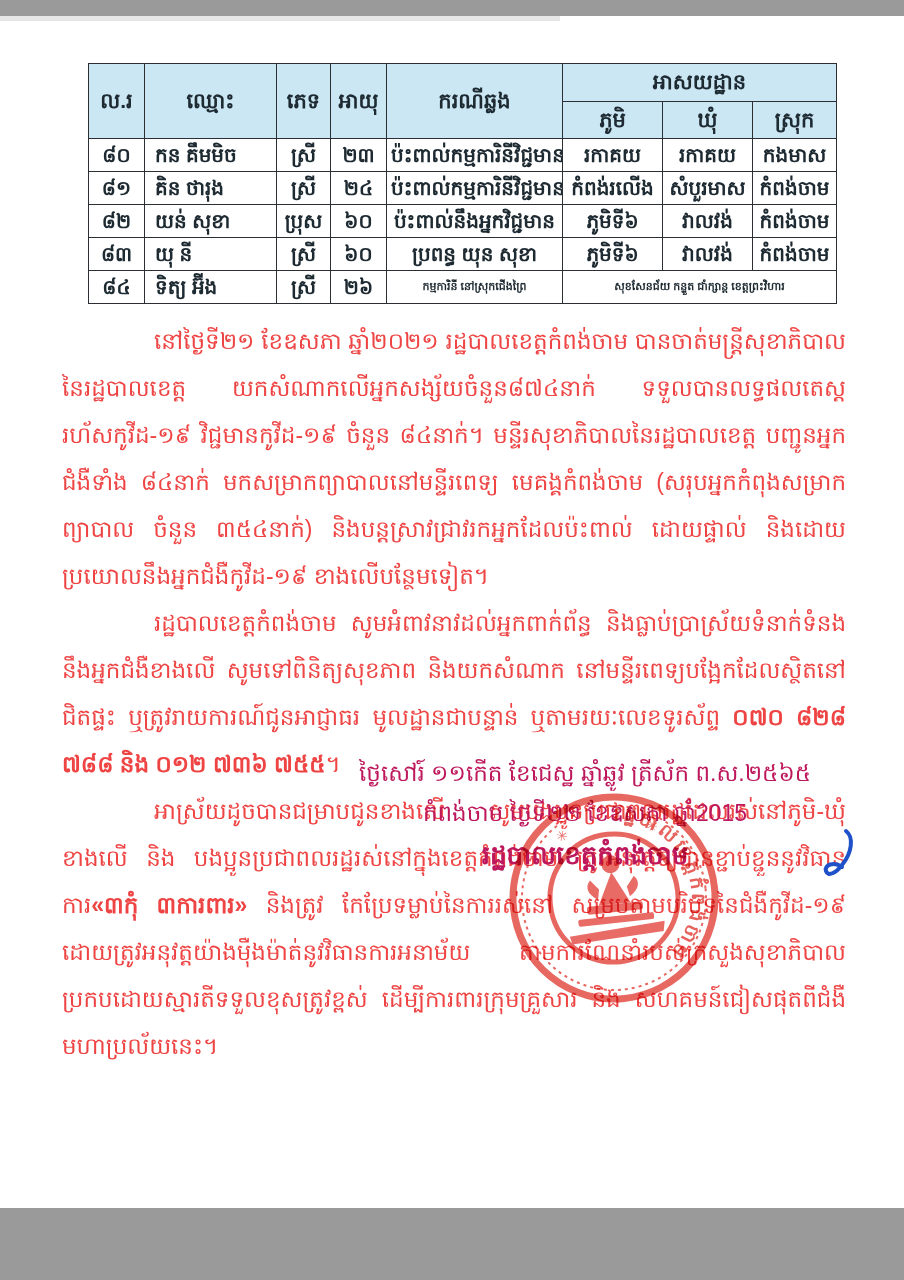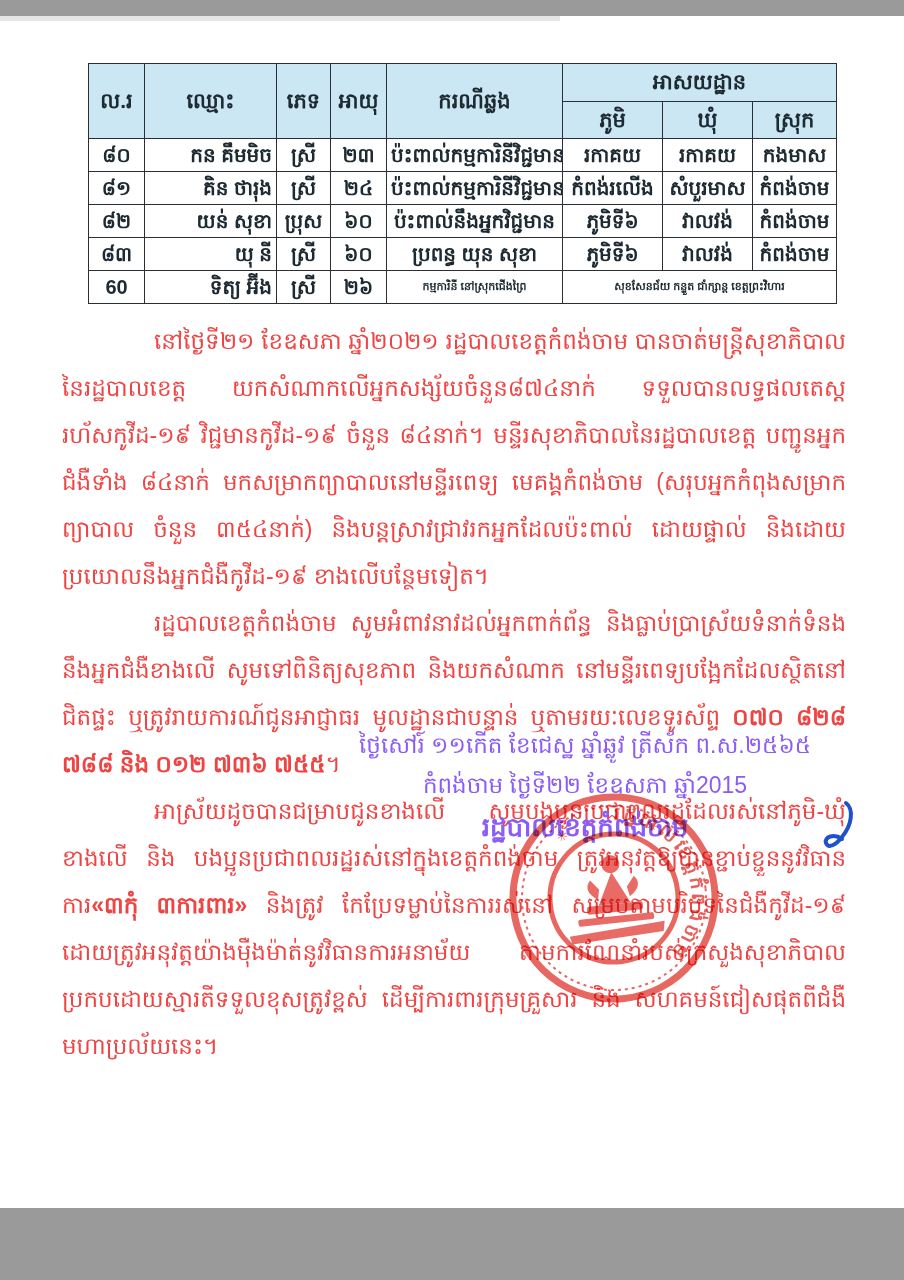--- a/index.html
+++ b/index.html
@@ -15,35 +15,35 @@
     border-collapse:collapse;table-layout:fixed;
   }
   table.cases th,table.cases td{
     border:1.7px solid #2b2f33;
     font-size:20px;line-height:1.25;
     text-align:center;vertical-align:middle;
     padding:3px 4px;color:#1e2a32;
     overflow:hidden;white-space:nowrap;
   }
   table.cases thead th{background:#cbe7f4;font-weight:bold;font-size:21px;}
-  table.cases td.name{text-align:right;padding-left:26px;}
+  table.cases td.name{text-align:left;padding-left:10px;}
   table.cases td.small{font-size:11px;}
   table.cases tbody tr{height:33px;font-weight:bold;}
   
   .body-text{
     position:absolute;left:62px;top:302px;width:784px;
     font-size:23px;line-height:47px;text-align:justify;
     color:#ef4444;
   }
   .body-text p{margin:0;text-indent:92px;}
   .bold{font-weight:bold;}
   
   .date-block{
-    position:absolute;left:330px;top:709px;width:510px;
-    text-align:center;font-size:23px;line-height:40px;color:#8b5cf6;
+    position:absolute;left:330px;top:737px;width:510px;
+    text-align:center;font-size:23px;line-height:40px;color:#be185d;
   }
   .signer-line{font-weight:bold;font-size:26px;margin-top:2px;position:relative;}
   .signature-svg{position:absolute;right:-22px;top:-8px;}
   
   .stamp{
     position:absolute;left:502px;top:770px;width:224px;height:224px;
     mix-blend-mode:multiply;opacity:.92;transform:rotate(-6deg);
     pointer-events:none;
   }
   
@@ -119,21 +119,21 @@
         <td>៨៣</td>
         <td class="name">យុ នី</td>
         <td>ស្រី</td>
         <td>៦០</td>
         <td>ប្រពន្ធ យុន សុខា</td>
         <td>ភូមិទី៦</td>
         <td>វាលវង់</td>
         <td>កំពង់ចាម</td>
       </tr>
       <tr>
-        <td>60</td>
+        <td>៨៤</td>
         <td class="name">ទិត្យ អ៊ីង</td>
         <td>ស្រី</td>
         <td>២៦</td>
         <td class="small">កម្មការិនី នៅស្រុកជើងព្រៃ</td>
         <td class="small" colspan="3">សុខសែនជ័យ កន្ទួត ជាំក្សាន្ត ខេត្តព្រះវិហារ</td>
       </tr>
     </tbody>
   </table>
 
   <div class="body-text">

